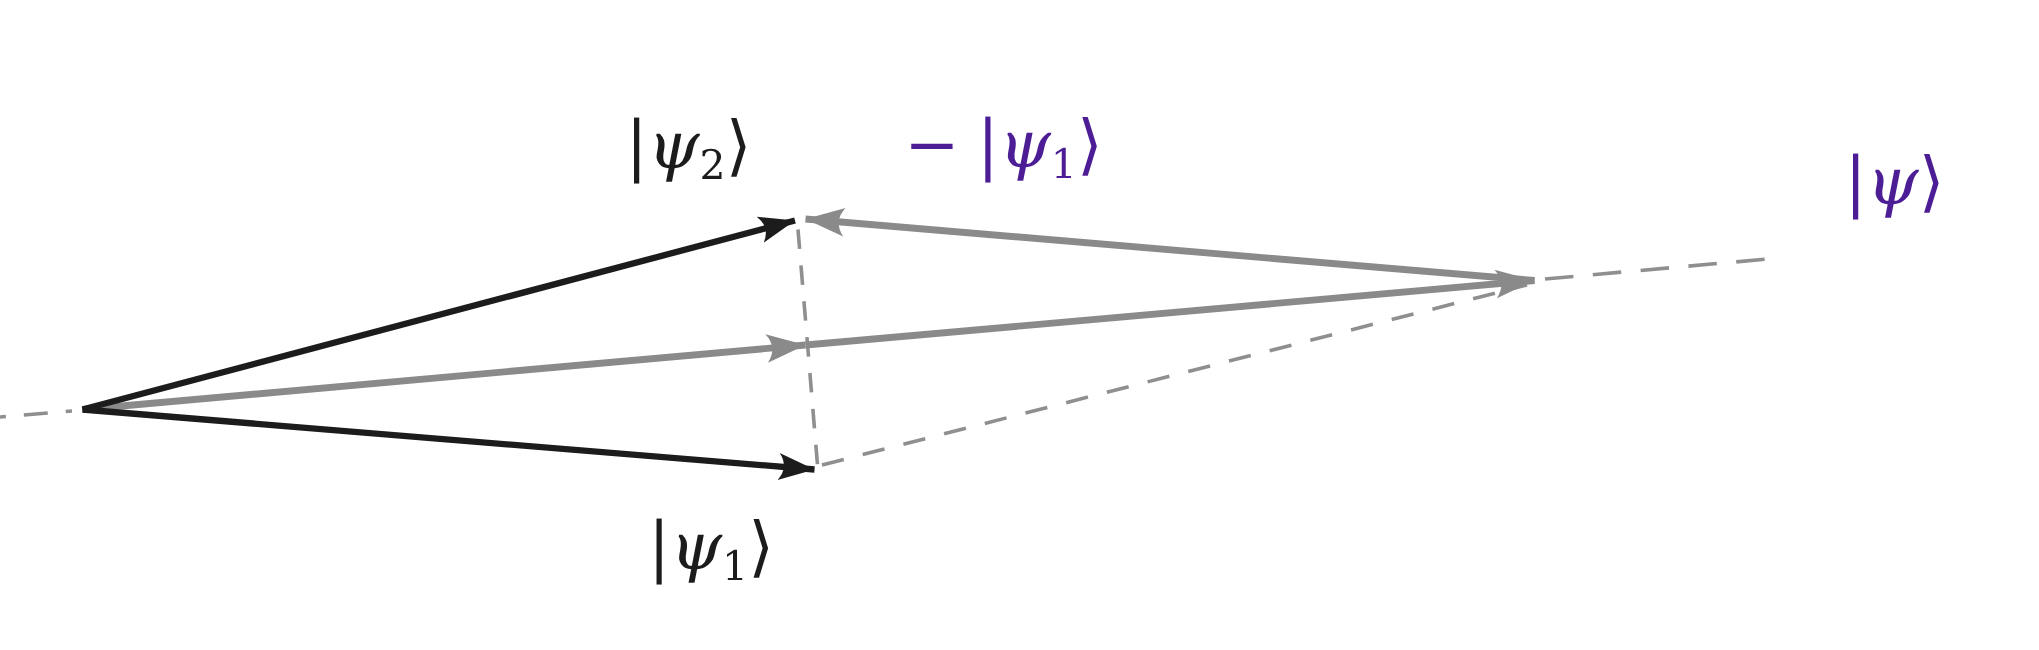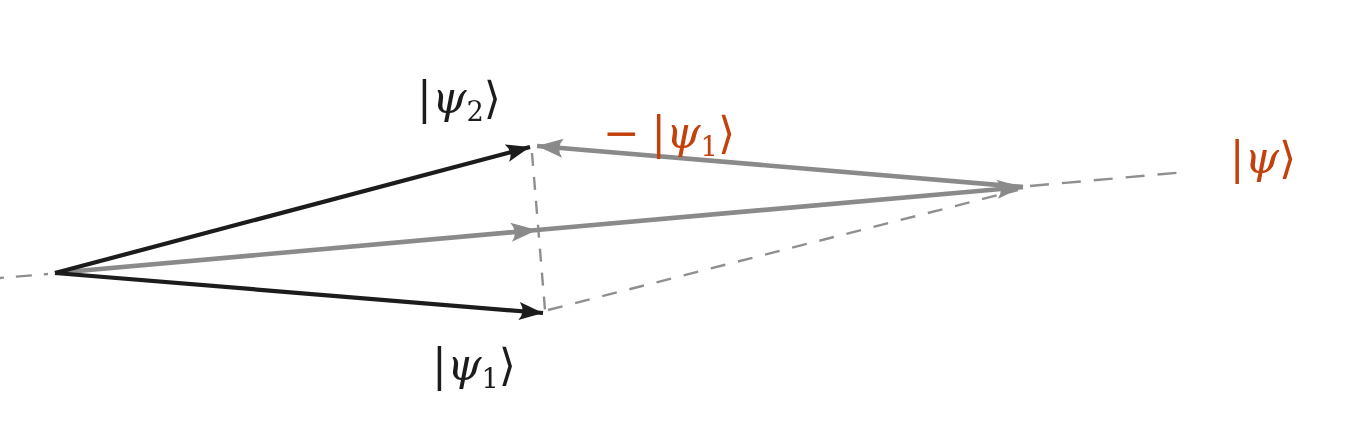--- a/index.html
+++ b/index.html
@@ -23,21 +23,21 @@
   .mlabel {
     position: absolute;
     transform: translate(-50%, -50%);
     font-size: 44px;
     white-space: nowrap;
     line-height: 1;
     letter-spacing: 0px;
     user-select: none;
   }
   .mlabel.black { color: #1c1c1c; }
-  .mlabel.gray  { color: #c2410c; margin-top: 36px; }
+  .mlabel.gray  { color: #4c1d95; }
   .mlabel .it   { font-style: italic; }
   .mlabel sub {
     font-size: 0.62em;
     font-style: normal;
     line-height: 0;
     vertical-align: -0.28em;
   }
   .g1 { margin-right: 0.12em; }
   .g2 { margin-right: 0.26em; }
 </style>

